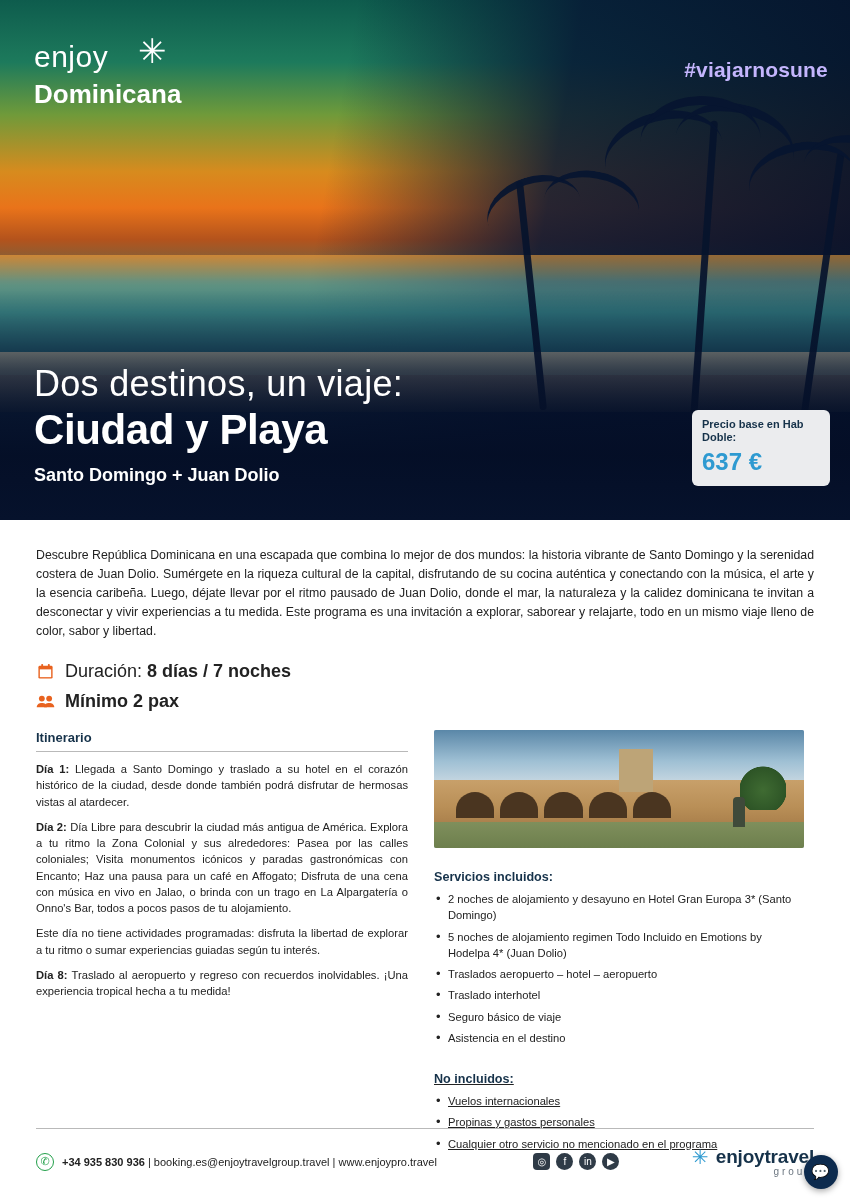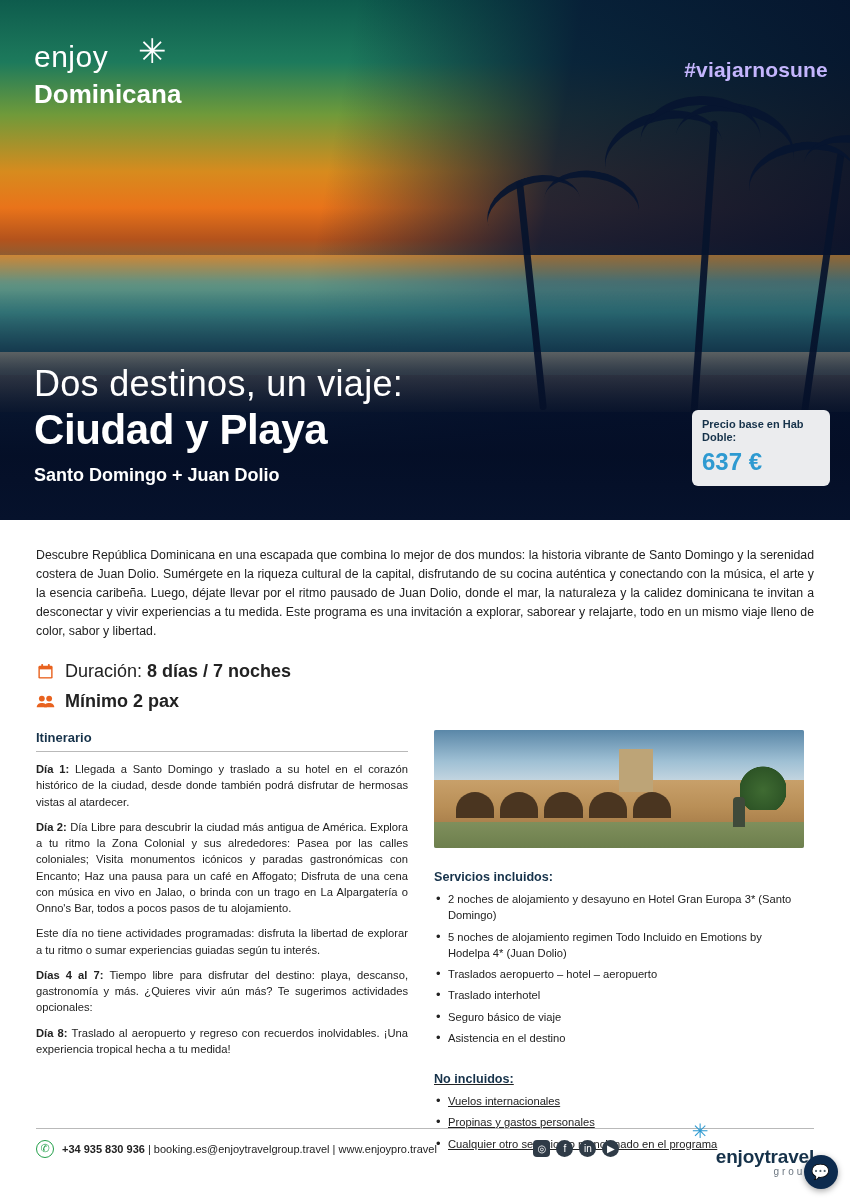--- a/index.html
+++ b/index.html
@@ -157,21 +157,21 @@
     color: #23a04a; display: flex; align-items: center; justify-content: center; font-size: 11px;
   }
   .foot-contact b { font-weight: bold; }
   .socials { display: flex; gap: 6px; align-items: center; }
   .soc {
     width: 17px; height: 17px; border-radius: 4px; background: #2f3b47;
     color: #fff; font-size: 10px; display: flex; align-items: center; justify-content: center;
   }
   .foot-logo { text-align: right; line-height: 1.05; position: relative; }
   .fl-star { position: absolute; left: -24px; top: 0px; color: #2e9ad1; font-size: 20px; }
-  .fl-main { font-size: 19px; font-weight: bold; color: #16324a; letter-spacing: -.2px; margin-top: 26px; }
+  .fl-main { font-size: 19px; font-weight: bold; color: #16324a; letter-spacing: -.2px; }
   .fl-sub { font-size: 10px; color: #6b7680; letter-spacing: 3px; text-align: right; }
 
   .fab {
     position: absolute; right: 12px; bottom: 12px;
     width: 34px; height: 34px; border-radius: 50%;
     background: #0d2b4e; color: #fff;
     display: flex; align-items: center; justify-content: center; font-size: 15px;
     box-shadow: 0 2px 6px rgba(0,0,0,.35);
   }
 </style>
@@ -247,21 +247,20 @@
 
   <div class="cols">
 
     <div class="col-left">
       <div class="sec-title">Itinerario</div>
       <div class="rule"></div>
 
       <p class="day"><b>Día 1:</b><span> Llegada a Santo Domingo y traslado a su hotel en el corazón histórico de la ciudad, desde donde también podrá disfrutar de hermosas vistas al atardecer.</span></p>
       <p class="day"><b>Día 2:</b><span> Día Libre para descubrir la ciudad más antigua de América. Explora a tu ritmo la Zona Colonial y sus alrededores: Pasea por las calles coloniales; Visita monumentos icónicos y paradas gastronómicas con Encanto; Haz una pausa para un café en Affogato; Disfruta de una cena con música en vivo en Jalao, o brinda con un trago en La Alpargatería o Onno's Bar, todos a pocos pasos de tu alojamiento.</span></p>
       <p class="day"><span>Este día no tiene actividades programadas: disfruta la libertad de explorar a tu ritmo o sumar experiencias guiadas según tu interés.</span></p>
-      <p class="day"><b>Días 4 al 7:</b><span> Tiempo libre para disfrutar del destino: playa, descanso, gastronomía y más. ¿Quieres vivir aún más? Te sugerimos actividades opcionales:</span></p>
 
 
       <p class="day" style="margin-top:9px;"><b>Día 8:</b><span> Traslado al aeropuerto y regreso con recuerdos inolvidables. ¡Una experiencia tropical hecha a tu medida!</span></p>
     </div>
 
     <div class="col-right">
       <div class="photo">
         <div class="photo-sky"></div>
         <div class="photo-wall"></div>
         <div class="photo-tower"></div>

